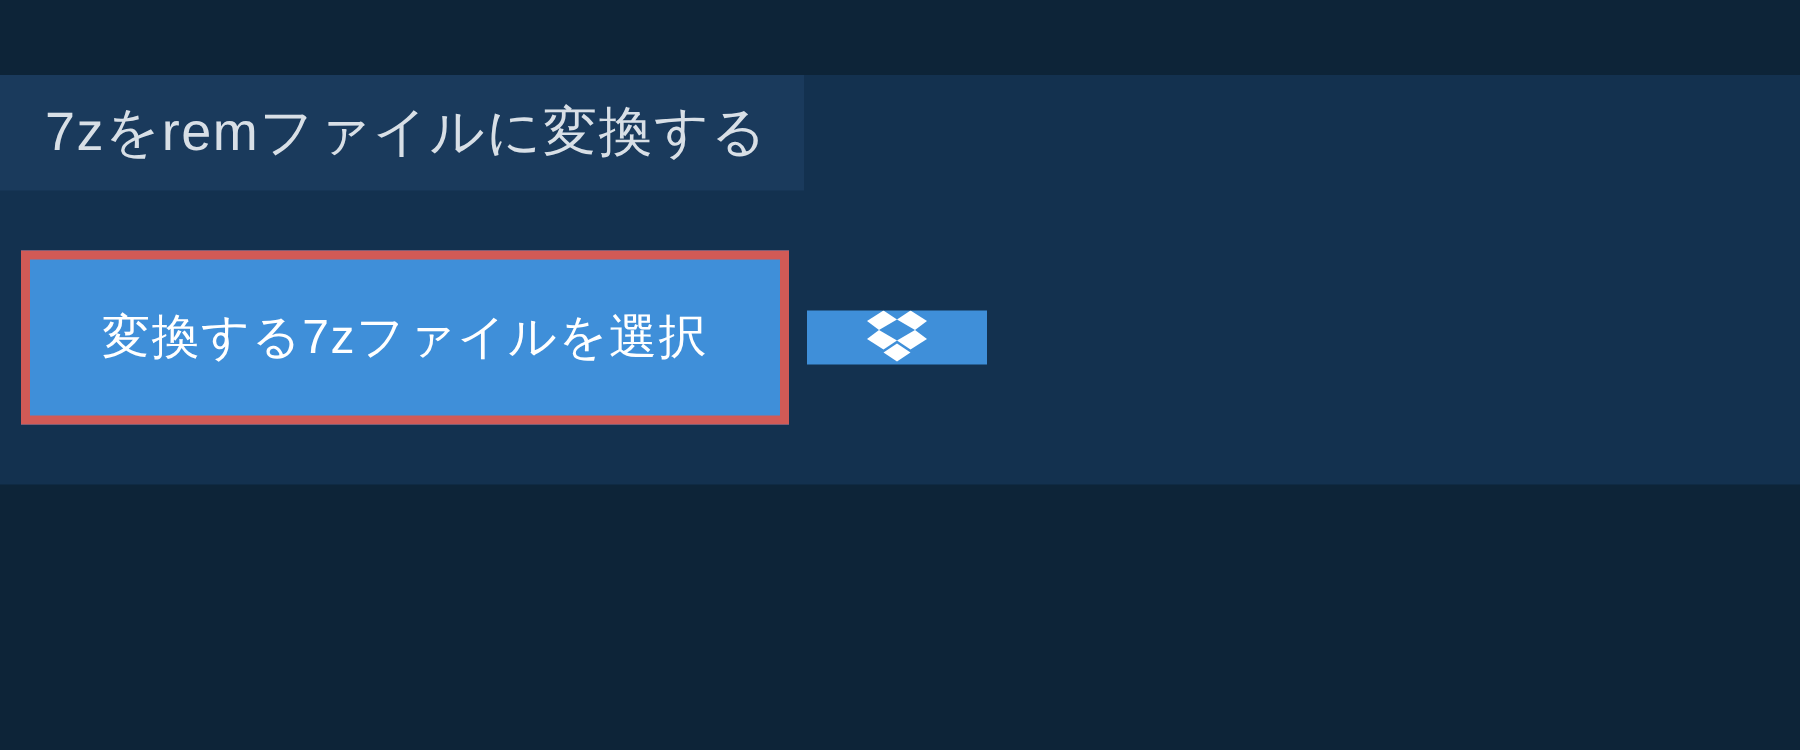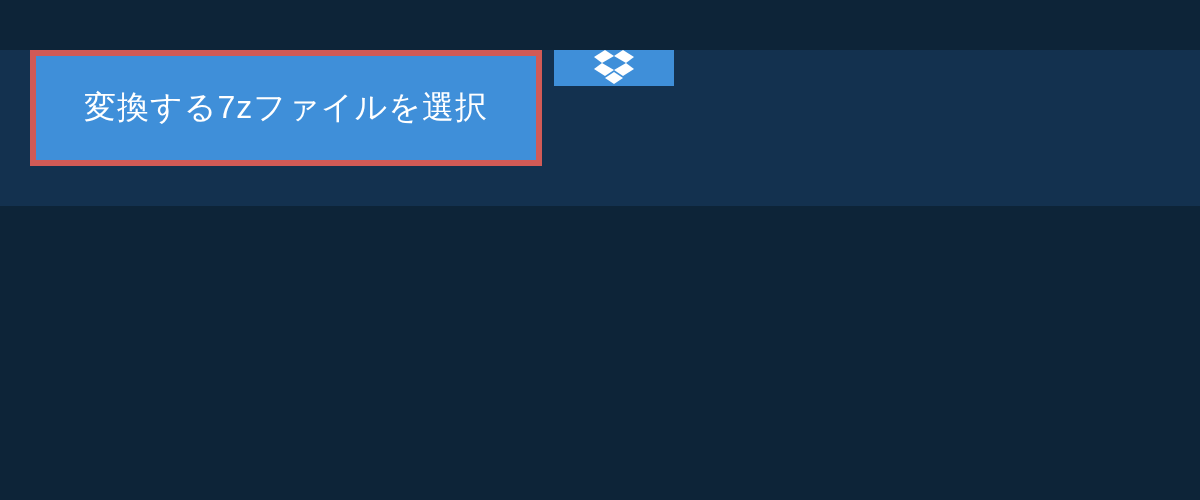--- a/index.html
+++ b/index.html
@@ -26,24 +26,24 @@
       padding: 14px 24px 14px 30px;
     }
     .heading {
       color: #d8dfe6;
       font-size: 36px;
       font-weight: 400;
       letter-spacing: 1px;
     }
     .button-row {
       display: flex;
-      align-items: flex-start;
+      align-items: center;
       gap: 12px;
       margin-top: 40px;
-      margin-left: 30px;
+      margin-left: 14px;
     }
     .select-button {
       background-color: #3f8fd9;
       border: 6px solid #d15a56;
       color: #ffffff;
       font-size: 32px;
       font-weight: 400;
       padding: 30px 48px;
       cursor: pointer;
       letter-spacing: 1px;
@@ -60,20 +60,23 @@
     .dropbox-icon {
       width: 40px;
       height: 36px;
       fill: #ffffff;
     }
   </style>
 </head>
 <body>
 
 <div class="container">
+  <div class="heading-wrap">
+    <h1 class="heading">7zをremファイルに変換する</h1>
+  </div>
   <div class="button-row">
     <button class="select-button">変換する7zファイルを選択</button>
     <button class="dropbox-button">
       <svg class="dropbox-icon" viewBox="0 0 40 36">
         <polygon points="11,0 0,7 8,13 20,6"></polygon>
         <polygon points="29,0 20,6 32,13 40,7"></polygon>
         <polygon points="0,19 11,26 20,20 8,13"></polygon>
         <polygon points="40,19 32,13 20,20 29,26"></polygon>
         <polygon points="11,28 20,22 29,28 20,34"></polygon>
       </svg>

